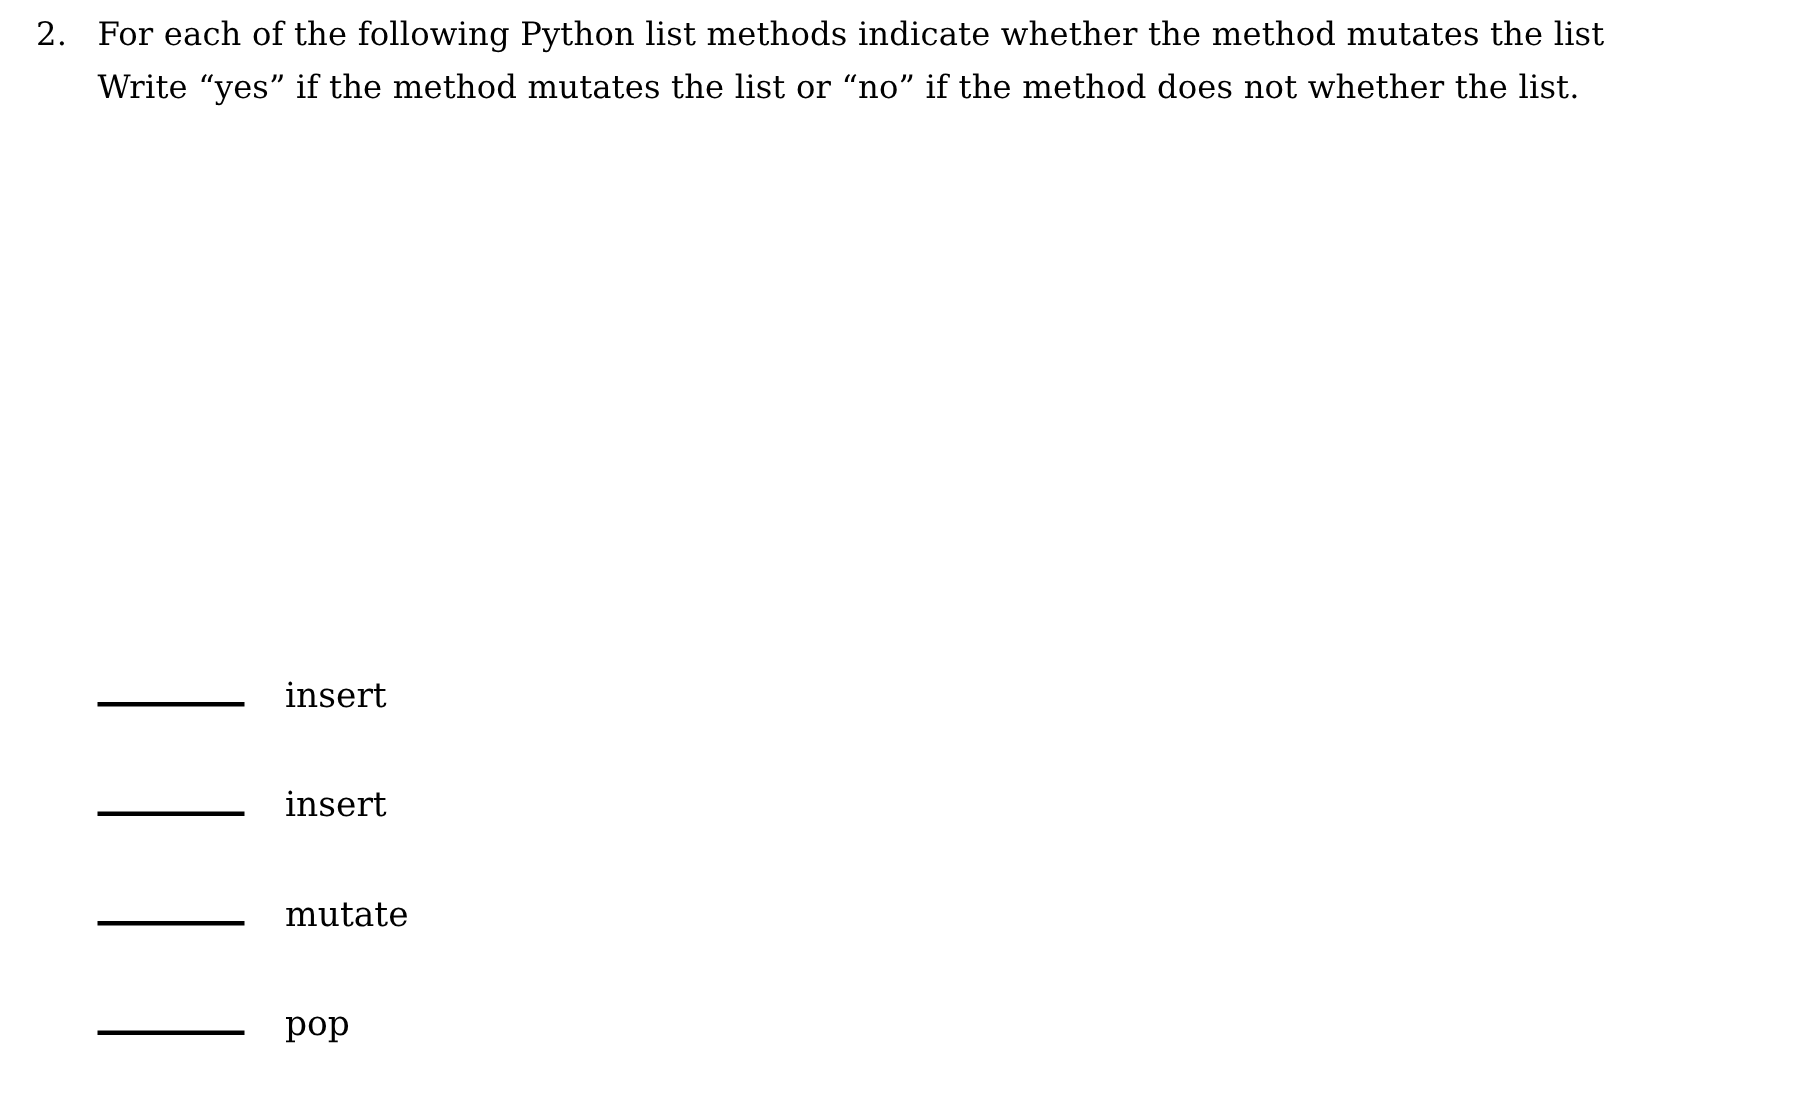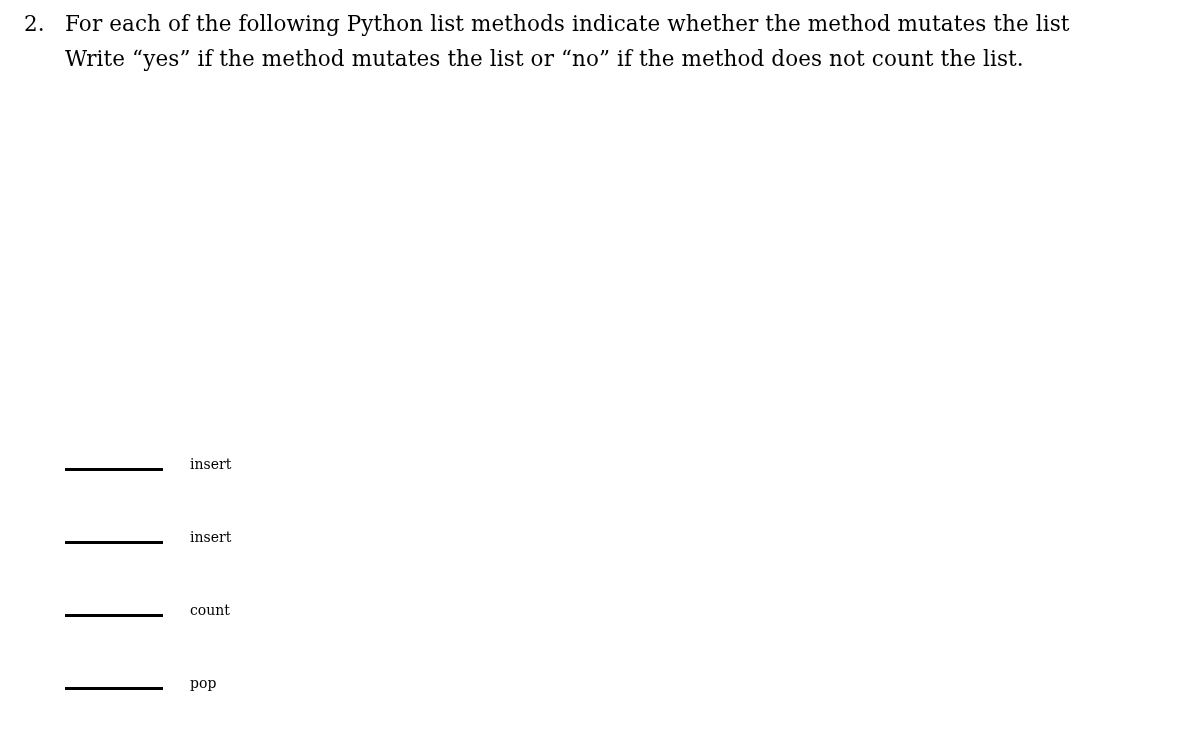--- a/index.html
+++ b/index.html
@@ -72,57 +72,57 @@
     top: 18px;
     width: 98px;
     height: 3px;
     background: #000000;
   }
 
   .method-label {
     position: absolute;
     left: 125px;
     top: 0px;
-    font-size: 14px;
+    font-size: 23px;
     line-height: 28px;
     white-space: nowrap;
   }
 </style>
 </head>
 <body>
 
 <div class="page">
 
   <div class="question">
 
     <div class="q-row">
       <span class="q-number">2.</span><span class="q-line-text">For each of the following Python list methods indicate whether the method mutates the list</span>
     </div>
 
     <div class="q-row continuation">
-      <span class="q-number">2.</span><span class="q-line-text">Write “yes” if the method mutates the list or “no” if the method does not count the list.</span>
+      <span class="q-number">2.</span><span class="q-line-text">Write “yes” if the method mutates the list or “no” if the method does not whether the list.</span>
     </div>
 
   </div>
 
   <div class="answers">
 
     <div class="answer-item">
       <div class="blank-rule"></div>
       <div class="method-label">insert</div>
     </div>
 
     <div class="answer-item">
       <div class="blank-rule"></div>
       <div class="method-label">insert</div>
     </div>
 
     <div class="answer-item">
       <div class="blank-rule"></div>
-      <div class="method-label">count</div>
+      <div class="method-label">mutate</div>
     </div>
 
     <div class="answer-item">
       <div class="blank-rule"></div>
       <div class="method-label">pop</div>
     </div>
 
   </div>
 
 </div>

